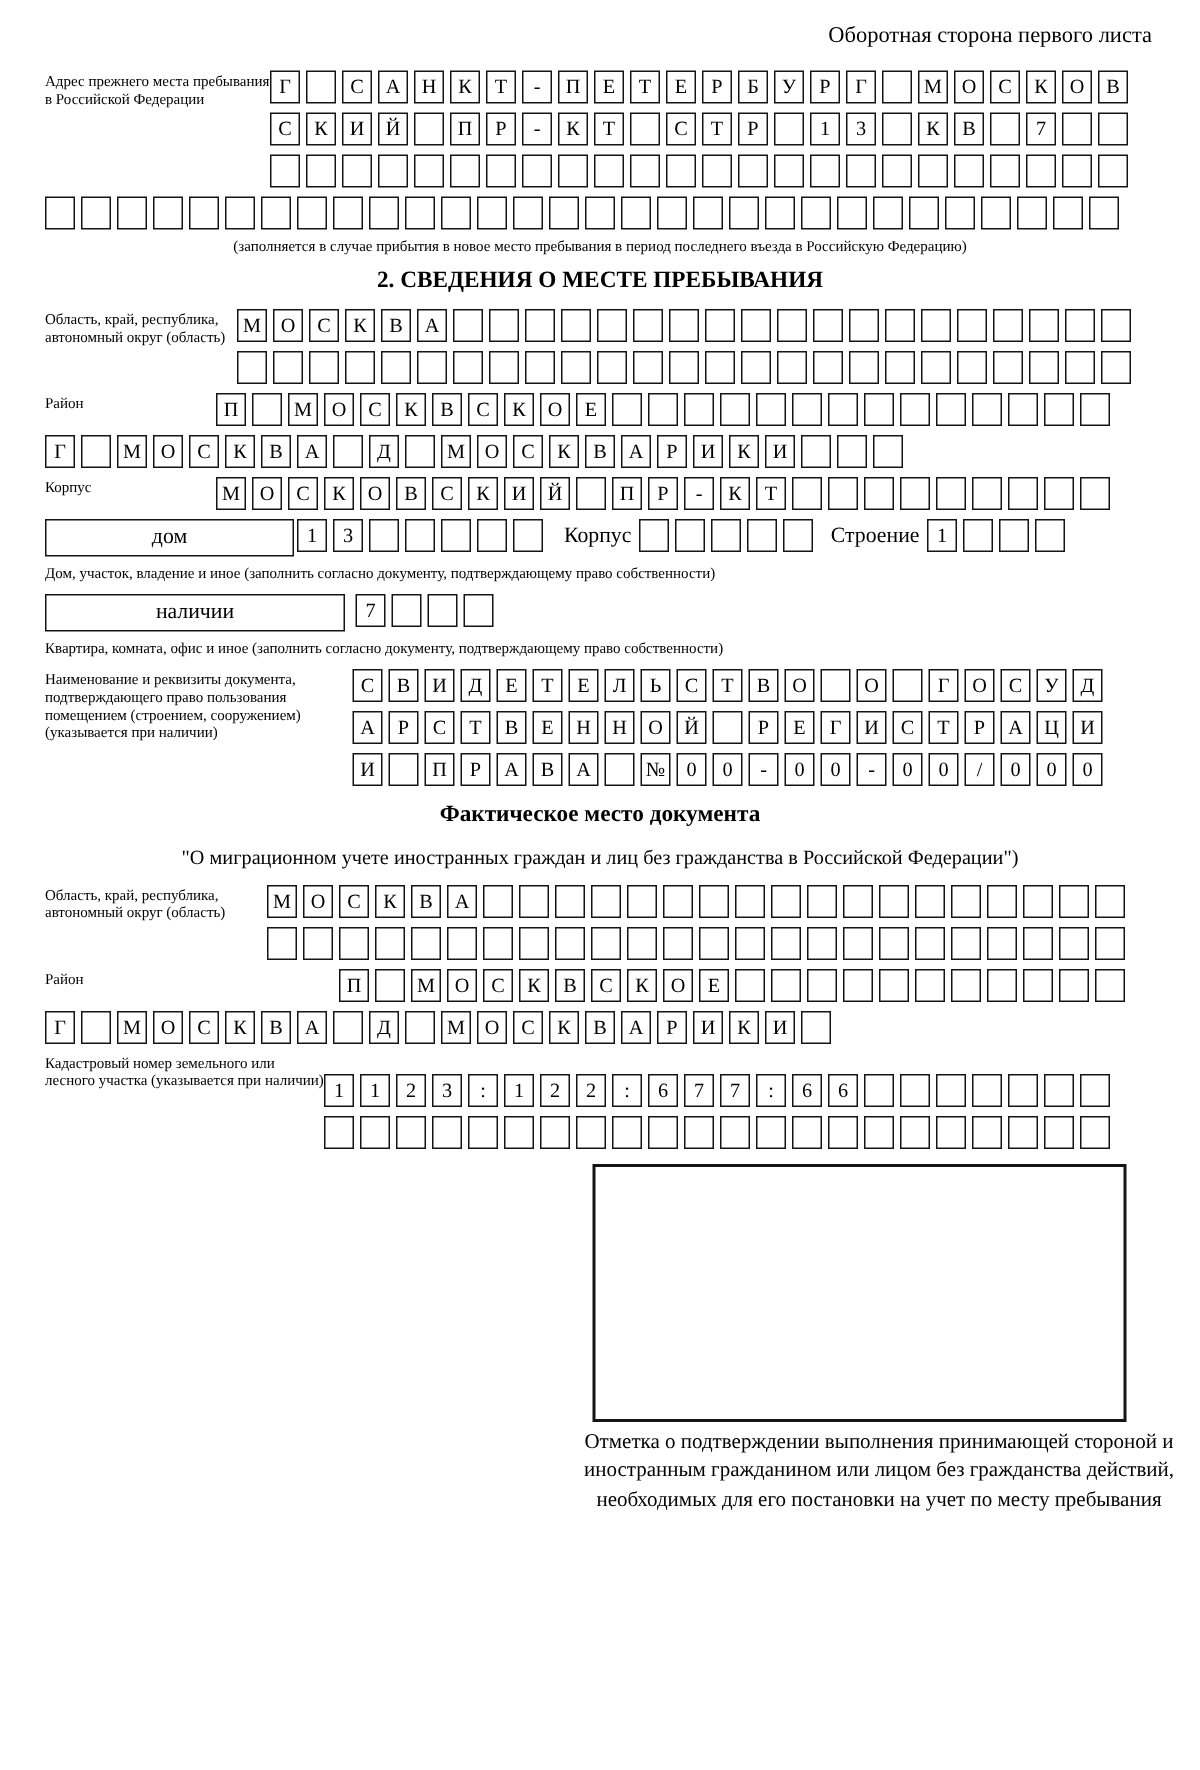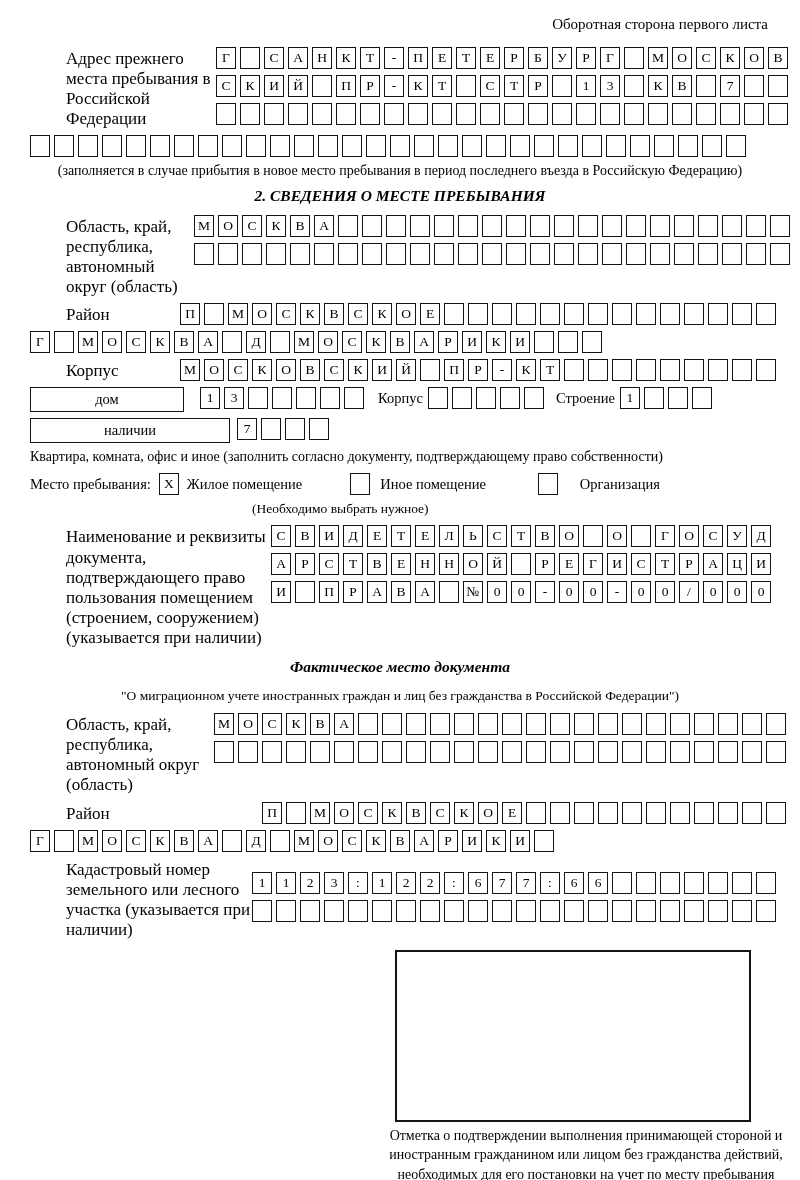--- a/index.html
+++ b/index.html
@@ -6,42 +6,42 @@
   html,body { background:#fff; }
   body {
     width:800px; min-height:1180px;
     font-family:"Liberation Serif","DejaVu Serif",serif;
     color:#000; position:relative;
   }
   .page { padding:16px 30px 10px 30px; }
   .header-note { text-align:right; font-size:15px; padding-right:2px; margin-bottom:14px;font-family:Liberation Serif, serif; }
 
   .frow { display:flex; align-items:flex-start; margin-bottom:6px; }
-  .lbl { font-size:17px; line-height:1.18; flex-shrink:0; padding-top:2px;margin-left:36px; }
+  .lbl { font-size:10px; line-height:1.18; flex-shrink:0; padding-top:2px; }
   .cells { display:flex; gap:4px; flex-wrap:nowrap; }
   .cell {
     width:20px; height:22px; border:1.5px solid #141414;
     display:inline-flex; align-items:center; justify-content:center;
     font-size:13.5px; flex-shrink:0; background:#fff;
   }
   .cellcol > .cells { margin-bottom:6px; }
   .cellcol > .cells:last-child { margin-bottom:0; }
 
-  .caption { font-size:14px; text-align:center; margin:2px 0 8px 0; }
-  .sec-title { font-size:15.5px; font-weight:bold; text-align:center; margin:8px 0 10px 0;font-style:italic; }
+  .caption { font-size:10px; text-align:center; margin:2px 0 8px 0; }
+  .sec-title { font-size:15.5px; font-weight:bold; text-align:center; margin:8px 0 10px 0; }
 
   .w150 { width:150px; } .w128 { width:128px; } .w114 { width:114px; }
   .w172 { width:172px; } .w205 { width:205px; } .w148 { width:148px; }
   .w196 { width:196px; } .w186 { width:186px; }
 
   .wide-box {
     border:1.5px solid #141414; height:25px; display:flex;
     align-items:center; justify-content:center; font-size:14.5px; flex-shrink:0;
   }
-  .house-box { width:154px; margin-right:16px; }
+  .house-box { width:166px; margin-right:2px; }
   .apt-box { width:200px; margin-right:7px; }
   .inline-lbl { font-size:14.5px; padding-top:3px; flex-shrink:0; }
 
   .check-row { align-items:center; font-size:14.5px; margin-top:8px; }
   .checkbox {
     width:20px; height:22px; border:1.5px solid #141414; display:inline-flex;
     align-items:center; justify-content:center; font-size:13.5px; flex-shrink:0;
   }
   .need-caption { font-size:13.5px; margin:0 0 8px 222px; }
 
@@ -355,42 +355,33 @@
         <span class="cell"></span>
       </div>
     <div class="inline-lbl" style="margin-right:5px;">Строение</div>
     <div class="cells">
         <span class="cell">1</span>
         <span class="cell"></span>
         <span class="cell"></span>
         <span class="cell"></span>
       </div>
   </div>
+  <div class="caption" style="text-align:left;">Дом, участок, владение и иное (заполнить согласно документу, подтверждающему право собственности)</div>
 
   <div class="frow">
     <div class="wide-box apt-box">наличии</div>
     <div class="cells">
         <span class="cell">7</span>
         <span class="cell"></span>
         <span class="cell"></span>
         <span class="cell"></span>
       </div>
   </div>
   <div class="caption" style="text-align:left;">Квартира, комната, офис и иное (заполнить согласно документу, подтверждающему право собственности)</div>
 
-  <div class="frow check-row">
-    <span style="margin-right:8px;">Место пребывания:</span>
-    <span class="checkbox">X</span>
-    <span style="margin:0 48px 0 8px;">Жилое помещение</span>
-    <span class="checkbox"></span>
-    <span style="margin:0 52px 0 10px;">Иное помещение</span>
-    <span class="checkbox"></span>
-    <span style="margin-left:22px;">Организация</span>
-  </div>
-  <div class="need-caption">(Необходимо выбрать нужное)</div>
 
   <div class="frow">
     <div class="lbl w205">Наименование и реквизиты документа, подтверждающего право пользования помещением (строением, сооружением) (указывается при наличии)</div>
     <div class="cellcol">
       <div class="cells">
           <span class="cell">С</span>
           <span class="cell">В</span>
           <span class="cell">И</span>
           <span class="cell">Д</span>
           <span class="cell">Е</span>

